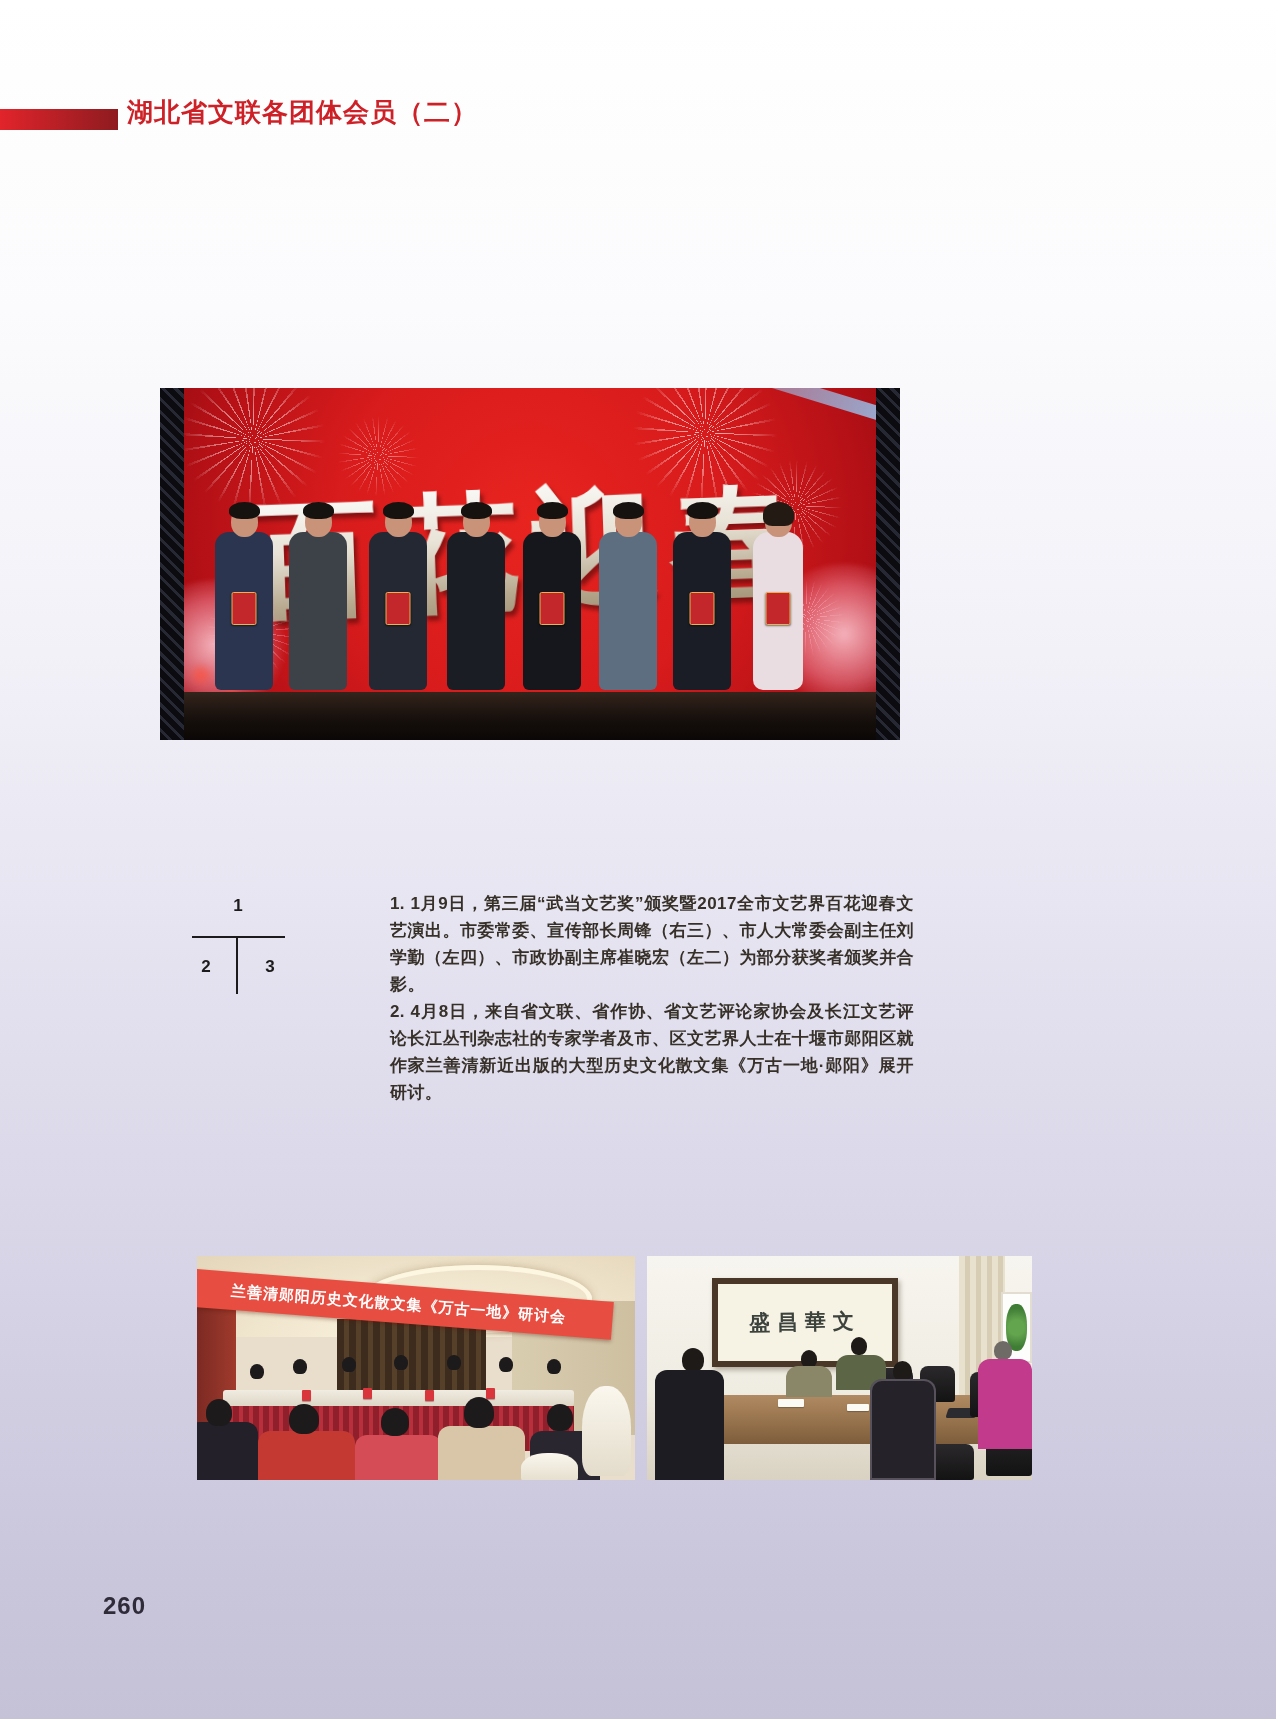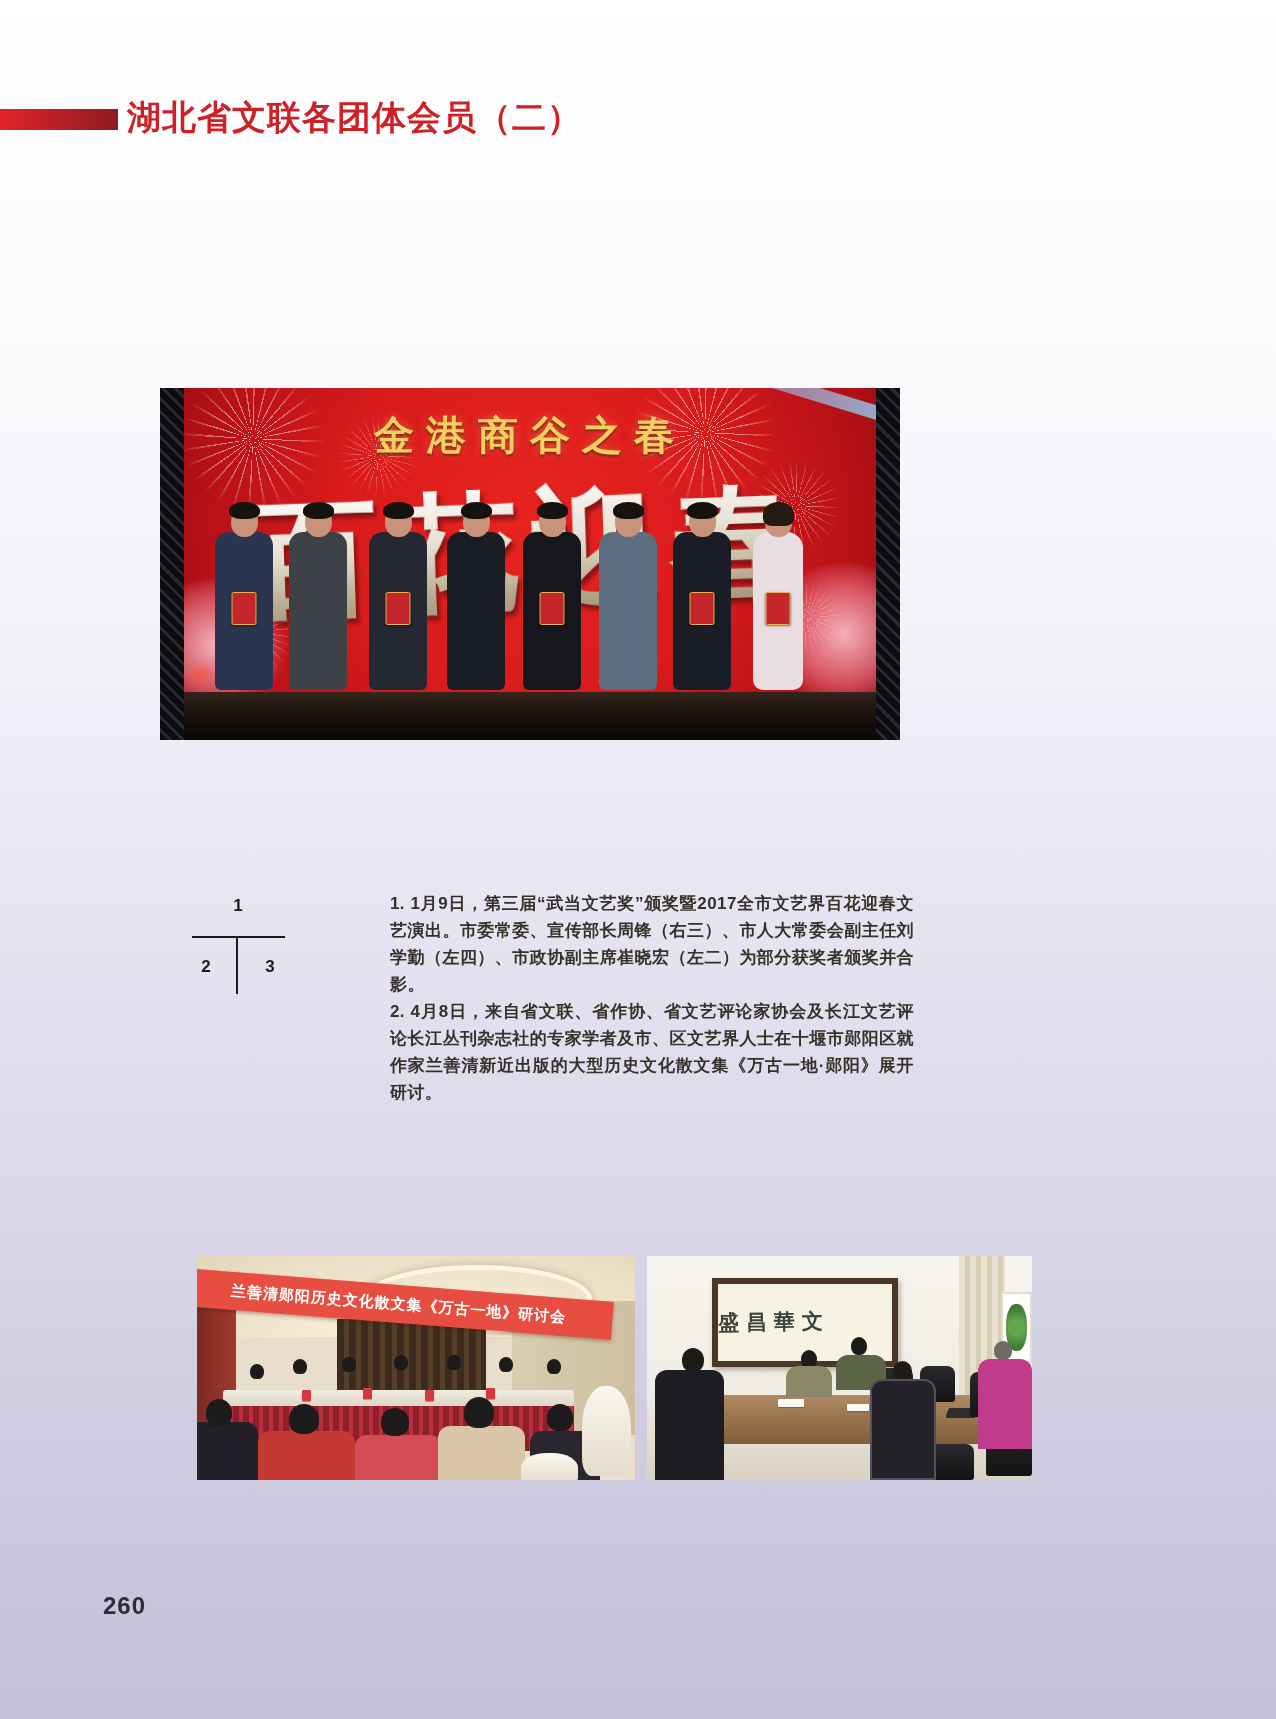--- a/index.html
+++ b/index.html
@@ -4,21 +4,21 @@
 <style>
   html,body{margin:0;padding:0;}
   body{font-family:"Liberation Sans",sans-serif;}
   .page{position:relative;width:1276px;height:1719px;overflow:hidden;
     background:linear-gradient(180deg,#ffffff 0%,#fbfbfd 18%,#f2f1f8 38%,#e5e3f0 55%,#d6d3e6 75%,#c9c5db 92%,#c5c1d7 100%);}
   .abs{position:absolute;}
 
   
   .header-bar{left:0;top:109px;width:118px;height:21px;
     background:linear-gradient(90deg,#e2242b 0%,#c32127 35%,#8e1b20 100%);}
-  .header-text{left:127px;top:95px;font-size:34px;font-weight:700;color:#ce2127;letter-spacing:1px;}
+  .header-text{left:127px;top:95px;font-size:26px;font-weight:700;color:#ce2127;letter-spacing:1px;}
 
   
   .page-title{left:160px;top:252px;width:740px;text-align:center;font-size:47px;font-weight:900;
     color:#272220;letter-spacing:5px;font-family:"DejaVu Serif","Liberation Serif",serif;}
 
   
   .photo{overflow:hidden;background:#222;}
   .photo-main{left:160px;top:388px;width:740px;height:352px;
     background:radial-gradient(circle at 50% 38%,#e8241f 0%,#d81b1c 45%,#b31016 78%,#8d0b10 100%);}
   .truss{top:0;width:24px;height:100%;background:repeating-linear-gradient(45deg,#0b0b10 0 6px,#262833 6px 9px);}
@@ -81,21 +81,21 @@
     background:repeating-linear-gradient(90deg,#8f1f2b 0 6px,#b7303c 6px 10px);}
   .card{width:9px;height:11px;background:#d8353c;border-radius:1px;box-shadow:0 1px 1px rgba(0,0,0,.3);}
   .sit{border-radius:50% 50% 42% 42%;background:#1d1a1b;}
   .shoulder{border-radius:12px 12px 0 0;}
   .chair-w{background:linear-gradient(180deg,#fbf7ee,#e3dccb);border-radius:46% 46% 20% 20%;}
 
   
   .photo-meeting{left:647px;top:1256px;width:385px;height:224px;
     background:linear-gradient(180deg,#f7f5ef 0%,#efece2 60%,#d9d2c2 100%);}
   .meet-frame{left:17%;top:10%;width:45%;height:34%;background:#f6f2e4;border:6px solid #4a3727;
-    box-shadow:2px 3px 5px rgba(60,40,20,.35);display:flex;align-items:center;}
+    box-shadow:2px 3px 5px rgba(60,40,20,.35);display:flex;align-items:center;justify-content:center;}
   .meet-frame span{font-family:"DejaVu Serif","Liberation Serif",serif;font-weight:700;font-size:21px;
     letter-spacing:7px;color:#3c423c;transform:rotate(-1deg);}
   .meet-curtain{right:7%;top:0;width:12%;height:72%;
     background:repeating-linear-gradient(90deg,#e8e1cd 0 6px,#d6cdb4 6px 11px);}
   .meet-plant{right:0;top:16%;width:7%;height:30%;background:#fdfdfb;border:2px solid #e2ddd0;}
   .meet-plant:before{content:"";position:absolute;inset:15% 12%;background:radial-gradient(circle,#63a44e 30%,#3f7d35 75%);border-radius:45%;}
   .meet-table{left:18%;top:62%;width:75%;height:22%;background:linear-gradient(180deg,#b08a62 0%,#96724c 55%,#7d5d3c 100%);
     transform:skewX(-14deg);}
   .paper{background:#fbfaf5;border-radius:1px;box-shadow:0 1px 1px rgba(0,0,0,.25);}
   .laptop{background:#2c2c30;border-radius:2px;}
@@ -115,21 +115,20 @@
 
 
   <div class="abs photo photo-main">
     <div class="abs beam"></div>
     <div class="abs fw" style="left:18px;top:-24px;width:150px;height:150px;"></div>
     <div class="abs fw" style="left:176px;top:26px;width:84px;height:84px;opacity:.55;"></div>
     <div class="abs fw" style="left:470px;top:-30px;width:150px;height:150px;"></div>
     <div class="abs fw" style="left:588px;top:70px;width:96px;height:96px;opacity:.6;"></div>
     <div class="abs fw pink" style="left:44px;top:196px;width:96px;height:96px;"></div>
     <div class="abs fw pink" style="left:606px;top:190px;width:80px;height:80px;"></div>
-    <div class="abs stage-banner-title">金港商谷之春</div>
     <div class="abs stage-banner-main">百花迎春</div>
     <div class="abs flower" style="left:-20px;bottom:30px;width:150px;height:130px;"></div>
     <div class="abs flower" style="right:-24px;bottom:36px;width:160px;height:140px;"></div>
     <div class="abs glow" style="left:28px;bottom:52px;width:26px;height:26px;"></div>
     <div class="abs glow" style="left:62px;bottom:44px;width:18px;height:18px;"></div>
 
     <div class="person" style="left:52px;--suit:#2b3550;">
       <div class="head"></div>
         <div class="torso"></div>
         <div class="book"></div>

